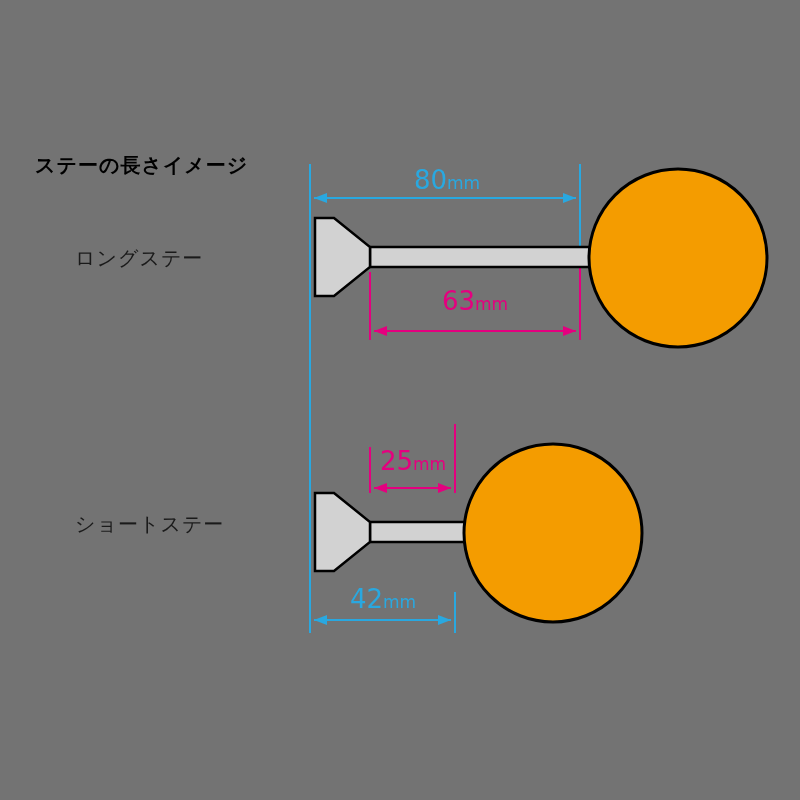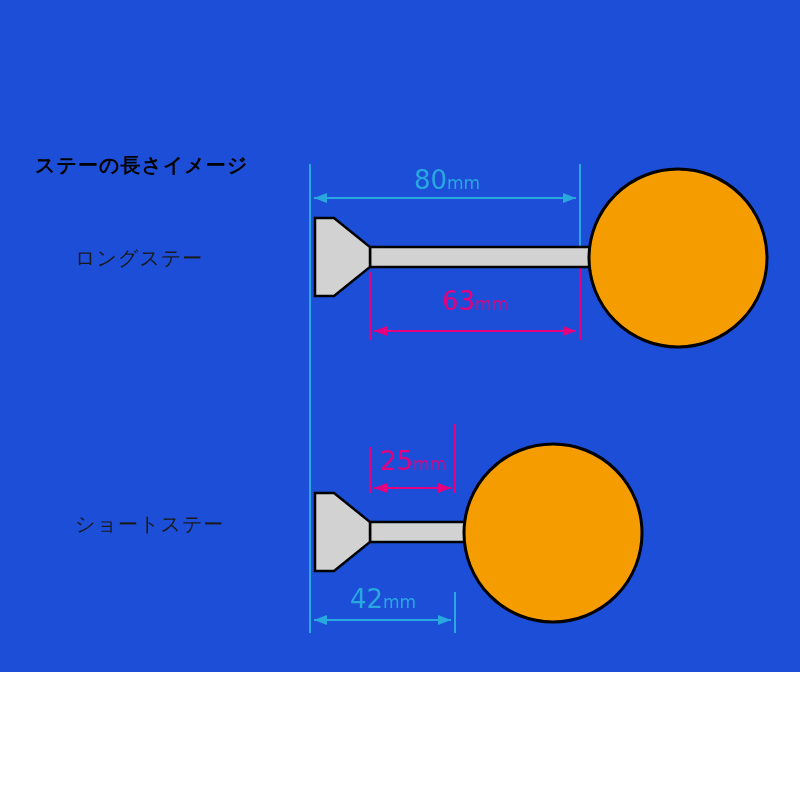--- a/index.html
+++ b/index.html
@@ -1,20 +1,20 @@
 <!DOCTYPE html>
 <html><head>
 <meta charset="utf-8">
 <style>
   html, body { margin: 0; padding: 0; background: #ffffff; }
   .canvas {
     position: relative;
     width: 800px;
-    height: 672px;
-    background: #1d4ed8;
+    height: 800px;
+    background: #737373;
     font-family: "DejaVu Sans", "Liberation Sans", sans-serif;
   }
   svg text {
     font-family: "DejaVu Sans", "Liberation Sans", sans-serif;
   }
   .title { font-size: 20px; font-weight: bold; fill: #000; letter-spacing: 1px; }
   .label { font-size: 20px; fill: #1a1a1a; letter-spacing: 1px; }
   .num  { font-size: 26px; }
   .unit { font-size: 17px; }
   .dimline { stroke-width: 2; fill: none; }

